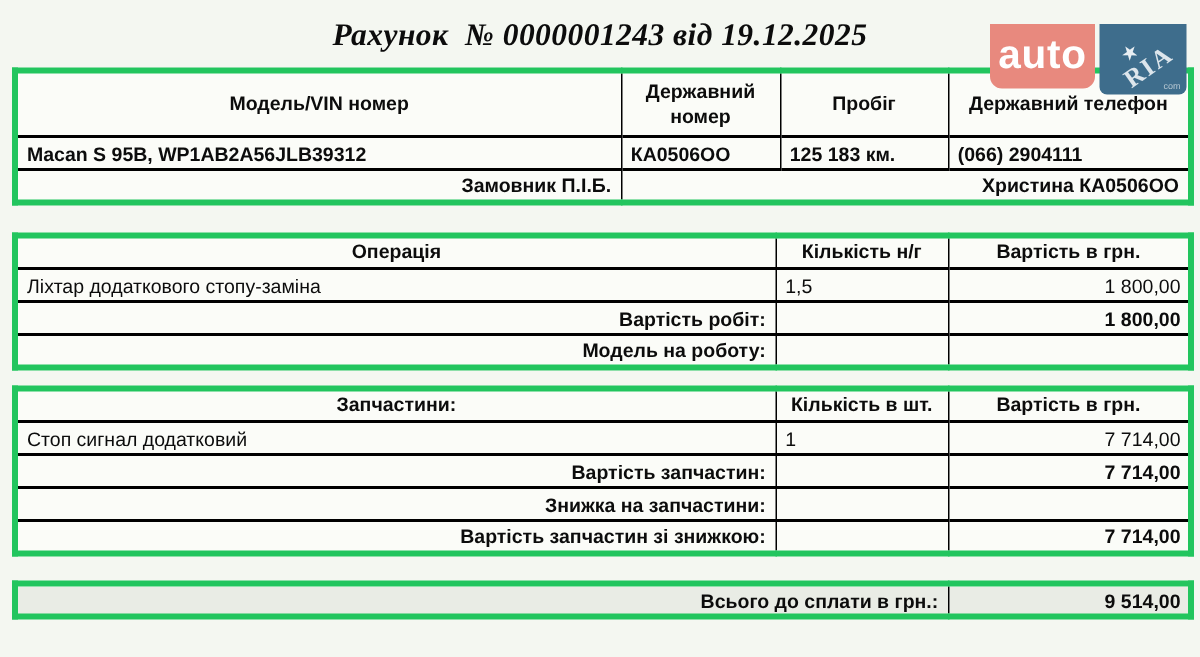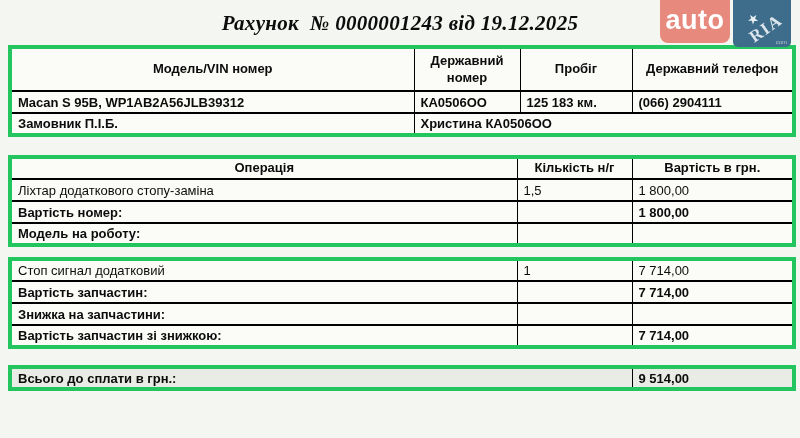--- a/index.html
+++ b/index.html
@@ -17,21 +17,21 @@
     text-align: center;
     font-family: "Liberation Serif", serif;
     font-weight: bold;
     font-style: italic;
     font-size: 21px;
     padding: 7px 0 9px 0;
     letter-spacing: 0.3px;
   }
 
   
-  .logo { position: absolute; top: 0; right: 9px; display: flex; gap: 3px; align-items: flex-start; }
+  .logo { position: absolute; top: 16px; right: 9px; display: flex; gap: 3px; align-items: flex-start; }
   .logo-auto {
     width: 70px; height: 43px;
     background: #e8897e;
     border-radius: 0 0 8px 8px;
     display: flex; align-items: center; justify-content: center;
   }
   .logo-auto span {
     color: #fff; font-size: 27px; font-weight: bold; line-height: 1;
     padding-bottom: 2px; letter-spacing: 0.5px;
   }
@@ -64,21 +64,21 @@
     font-size: 13px;
     padding: 1px 6px;
     height: 22px;
     overflow: hidden;
     white-space: nowrap;
     vertical-align: middle;
   }
   th { font-weight: bold; text-align: center; white-space: normal; line-height: 1.25; }
   .t1 th { height: 44px; }
   .b { font-weight: bold; }
-  .r { text-align: left; }
+  .r { text-align: right; }
   .c { text-align: left; }
   .num { padding-right: 5px; margin-left: 42px; }
 
   .t1 { margin-bottom: 18px; }
   .t2 { margin-bottom: 10px; }
   .t3 { margin-bottom: 16px; }
   .tt td { background: #e9ece5; }
 
   
   .t1 col.a1 { width: 404px; } .t1 col.a2 { width: 106px; }
@@ -144,39 +144,44 @@
       <th>Операція</th>
       <th>Кількість н/г</th>
       <th>Вартість в грн.</th>
     </tr>
     <tr>
       <td>Ліхтар додаткового стопу-заміна</td>
       <td class="c">1,5</td>
       <td class="r num">1 800,00</td>
     </tr>
     <tr>
-      <td class="b r">Вартість номер:</td>
+      <td class="b r">Вартість робіт:</td>
       <td></td>
       <td class="b r num">1 800,00</td>
     </tr>
     <tr>
       <td class="b r">Модель на роботу:</td>
       <td></td>
       <td class="b r num"></td>
     </tr>
   </tbody>
     </table>
 
   <table class="t t3 cols3">
     <colgroup>
         <col class="s1">
         <col class="s2">
         <col class="s3">
       </colgroup>
     <tbody>
+        <tr>
+      <th>Запчастини:</th>
+      <th>Кількість в шт.</th>
+      <th>Вартість в грн.</th>
+    </tr>
     <tr>
       <td>Стоп сигнал додатковий</td>
       <td class="c">1</td>
       <td class="r num">7 714,00</td>
     </tr>
     <tr>
       <td class="b r">Вартість запчастин:</td>
       <td></td>
       <td class="b r num">7 714,00</td>
     </tr>

